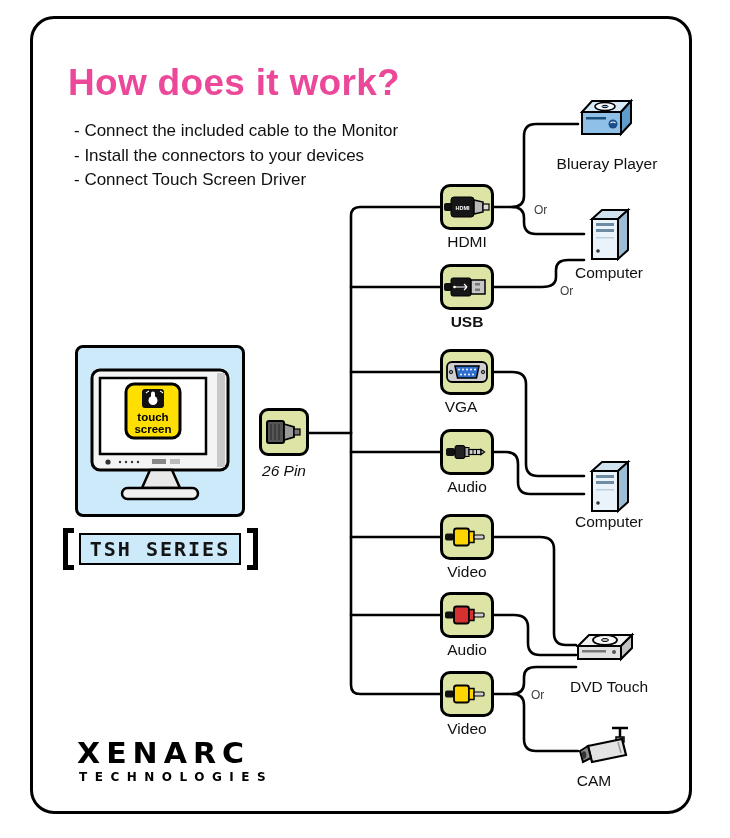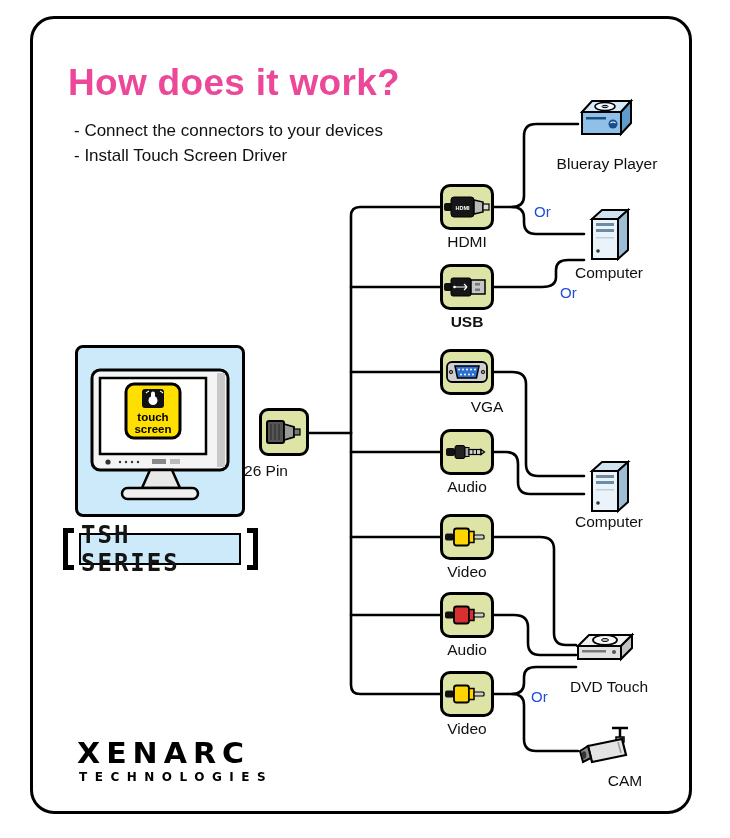--- a/index.html
+++ b/index.html
@@ -23,35 +23,35 @@
     position: absolute; left: 75px; top: 345px; width: 170px; height: 172px;
     background: #cdeafa; border: 3px solid #000; border-radius: 8px;
   }
   .brk { position: absolute; top: 528px; width: 11px; height: 42px; }
   .brk.l { left: 63px; border-left: 5px solid #000; border-top: 5px solid #000; border-bottom: 5px solid #000; }
   .brk.r { left: 247px; border-right: 5px solid #000; border-top: 5px solid #000; border-bottom: 5px solid #000; }
   .series-box {
     position: absolute; left: 79px; top: 533px; width: 162px; height: 32px;
     background: #cdeafa; border: 2.5px solid #000;
     display: flex; align-items: center; justify-content: center;
-    font-family: "DejaVu Sans Mono", monospace; font-weight: bold; font-size: 24px; letter-spacing: 2px;
+    font-family: "DejaVu Sans Mono", monospace; font-weight: bold; font-size: 20px; letter-spacing: 2px;
   }
 
   .cbox {
     position: absolute; width: 54px; height: 46px; background: #dde4a5;
     border: 3px solid #000; border-radius: 10px;
     display: flex; align-items: center; justify-content: center;
   }
   .pinbox {
     position: absolute; left: 259px; top: 408px; width: 50px; height: 48px;
     background: #dde4a5; border: 3px solid #000; border-radius: 9px;
     display: flex; align-items: center; justify-content: center;
   }
   .lbl { position: absolute; font-size: 15.5px; text-align: center; color: #101010; }
-  .or { position: absolute; font-size: 15px; color: #1d4ed8; }
+  .or { position: absolute; font-size: 12px; color: #404040; }
 
   .dev { position: absolute; }
 
   .wires { position: absolute; left: 0; top: 0; pointer-events: none; }
   .wires path { stroke: #000; stroke-width: 2.6; fill: none; stroke-linecap: round; stroke-linejoin: round; }
 
   .brand-name {
     position: absolute; left: 77px; top: 736px; font-family: "DejaVu Sans", sans-serif;
     font-weight: bold; font-size: 30px; letter-spacing: 6px; color: #000; transform: scaleY(0.95);
   }
@@ -83,22 +83,23 @@
     <path d="M494,452 H506 Q518,452 518,464 V482 Q518,494 530,494 H584"></path>
     <path d="M494,537 H540 Q554,537 554,549 V633 Q554,645 566,645 H576"></path>
     <path d="M494,615 H514 Q528,615 528,627 V643 Q528,655 540,655 H576"></path>
     <path d="M494,694 H512 Q524,694 524,683 V677 Q524,667 536,667 H576"></path>
     <path d="M512,694 Q524,694 524,705 V739 Q524,751 536,751 H578"></path>
   </svg>
 
   <div class="title">How does it work?</div>
 
   <ul class="instructions">
-    <li>-  Connect the connectors to your devices</li>
-    <li>-  Install Touch Screen Driver</li>
+    <li>-  Connect the included cable to the Monitor</li>
+    <li>-  Install the connectors to your devices</li>
+    <li>-  Connect Touch Screen Driver</li>
   </ul>
 
   <div class="panel">
     <svg width="164" height="166" viewBox="0 0 164 166">
       <rect x="14" y="22" width="136" height="100" rx="8" fill="#f4f4f4" stroke="#000" stroke-width="3"></rect>
       <rect x="139" y="25" width="8" height="94" fill="#c9c9c9"></rect>
       <rect x="22" y="30" width="106" height="76" fill="#ffffff" stroke="#000" stroke-width="2.5"></rect>
       <rect x="48" y="36" width="54" height="54" rx="8" fill="#ffdf00" stroke="#000" stroke-width="3"></rect>
       <rect x="64" y="41" width="22" height="19" rx="3" fill="#111"></rect>
       <rect x="73" y="43.5" width="4" height="8" rx="2" fill="#fff"></rect>
@@ -125,21 +126,21 @@
   <div class="pinbox">
     <svg width="44" height="42" viewBox="0 0 44 42">
       <rect x="5" y="10" width="17" height="22" rx="2" fill="#555" stroke="#000" stroke-width="2"></rect>
       <line x1="9" y1="13" x2="9" y2="29" stroke="#333" stroke-width="1.3"></line>
       <line x1="13" y1="13" x2="13" y2="29" stroke="#333" stroke-width="1.3"></line>
       <line x1="17" y1="13" x2="17" y2="29" stroke="#333" stroke-width="1.3"></line>
       <polygon points="22,13 32,16 32,26 22,29" fill="#9a9a9a" stroke="#000" stroke-width="1.8"></polygon>
       <rect x="32" y="18" width="6" height="6" fill="#777" stroke="#000" stroke-width="1.2"></rect>
     </svg>
   </div>
-  <div class="lbl" style="left:216px; top:462px; width:100px;">26 Pin</div>
+  <div class="lbl" style="left:234px; top:462px; width:100px;font-style:italic;">26 Pin</div>
 
   <div class="cbox" style="left:440px; top:184px;">
     <svg width="48" height="40" viewBox="0 0 48 40">
       <rect x="1" y="16" width="8" height="8" rx="2" fill="#111"></rect>
       <rect x="8" y="10" width="23" height="20" rx="3" fill="#161616" stroke="#000"></rect>
       <text x="19.5" y="22.5" text-anchor="middle" font-family="Liberation Sans, sans-serif" font-size="5.5" font-weight="bold" fill="#fff">HDMI</text>
       <polygon points="31,13 40,15 40,25 31,27" fill="#b9b9b9" stroke="#000" stroke-width="1.5"></polygon>
       <rect x="40" y="17" width="6" height="6" fill="#d9d9d9" stroke="#000" stroke-width="1.2"></rect>
     </svg>
   </div>
@@ -168,21 +169,21 @@
         <circle cx="20" cy="17.5" r="1" fill="#fff"></circle>
       <circle cx="24" cy="17.5" r="1" fill="#fff"></circle>
         <circle cx="28" cy="17.5" r="1" fill="#fff"></circle>
       <circle cx="32" cy="17.5" r="1" fill="#fff"></circle>
       <circle cx="18" cy="22.5" r="1" fill="#fff"></circle>
         <circle cx="22" cy="22.5" r="1" fill="#fff"></circle>
       <circle cx="26" cy="22.5" r="1" fill="#fff"></circle>
         <circle cx="30" cy="22.5" r="1" fill="#fff"></circle>
     </svg>
   </div>
-  <div class="lbl" style="left:442px; top:398px; width:90px;">VGA</div>
+  <div class="lbl" style="left:416px; top:398px; width:90px;">VGA</div>
 
   <div class="cbox" style="left:440px; top:429px;">
     <svg width="48" height="40" viewBox="0 0 48 40">
       <rect x="3" y="16" width="9" height="8" rx="2" fill="#111"></rect>
       <rect x="12" y="13.5" width="10" height="13" rx="2" fill="#222" stroke="#000"></rect>
       <rect x="22" y="15.5" width="4" height="9" fill="#aaa" stroke="#000" stroke-width="1"></rect>
       <rect x="26" y="17.5" width="12" height="5" fill="#d2d2d2" stroke="#000" stroke-width="1.2"></rect>
       <line x1="30" y1="17.5" x2="30" y2="22.5" stroke="#000" stroke-width="1"></line>
       <line x1="33.5" y1="17.5" x2="33.5" y2="22.5" stroke="#000" stroke-width="1"></line>
       <polygon points="38,17.5 41.5,20 38,22.5" fill="#d2d2d2" stroke="#000" stroke-width="1.2"></polygon>
@@ -276,21 +277,21 @@
   <div class="dev" style="left:578px; top:724px;">
     <svg width="56" height="50" viewBox="0 0 56 50">
       <path d="M34,4 h16 M42,4 v9" stroke="#000" stroke-width="2.5" fill="none"></path>
       <rect x="38" y="13" width="8" height="5" fill="#999" stroke="#000" stroke-width="1.5"></rect>
       <polygon points="10,22 44,15 48,31 14,38" fill="#e3e3e3" stroke="#000" stroke-width="2.2"></polygon>
       <polygon points="2,27 10,22 13,34 5,38" fill="#8a8a8a" stroke="#000" stroke-width="2"></polygon>
       <ellipse cx="6" cy="31" rx="2.3" ry="3.8" fill="#333"></ellipse>
       <line x1="40" y1="18" x2="43" y2="29" stroke="#999" stroke-width="1.5"></line>
     </svg>
   </div>
-  <div class="lbl" style="left:580px; top:772px; width:90px;">CAM</div>
+  <div class="lbl" style="left:549px; top:772px; width:90px;">CAM</div>
 
   <div class="or" style="left:534px; top:203px;">Or</div>
   <div class="or" style="left:560px; top:284px;">Or</div>
   <div class="or" style="left:531px; top:688px;">Or</div>
 
   <div class="brand-name">XENARC</div>
   <div class="brand-tag">TECHNOLOGIES</div>
 
 </div>
 

